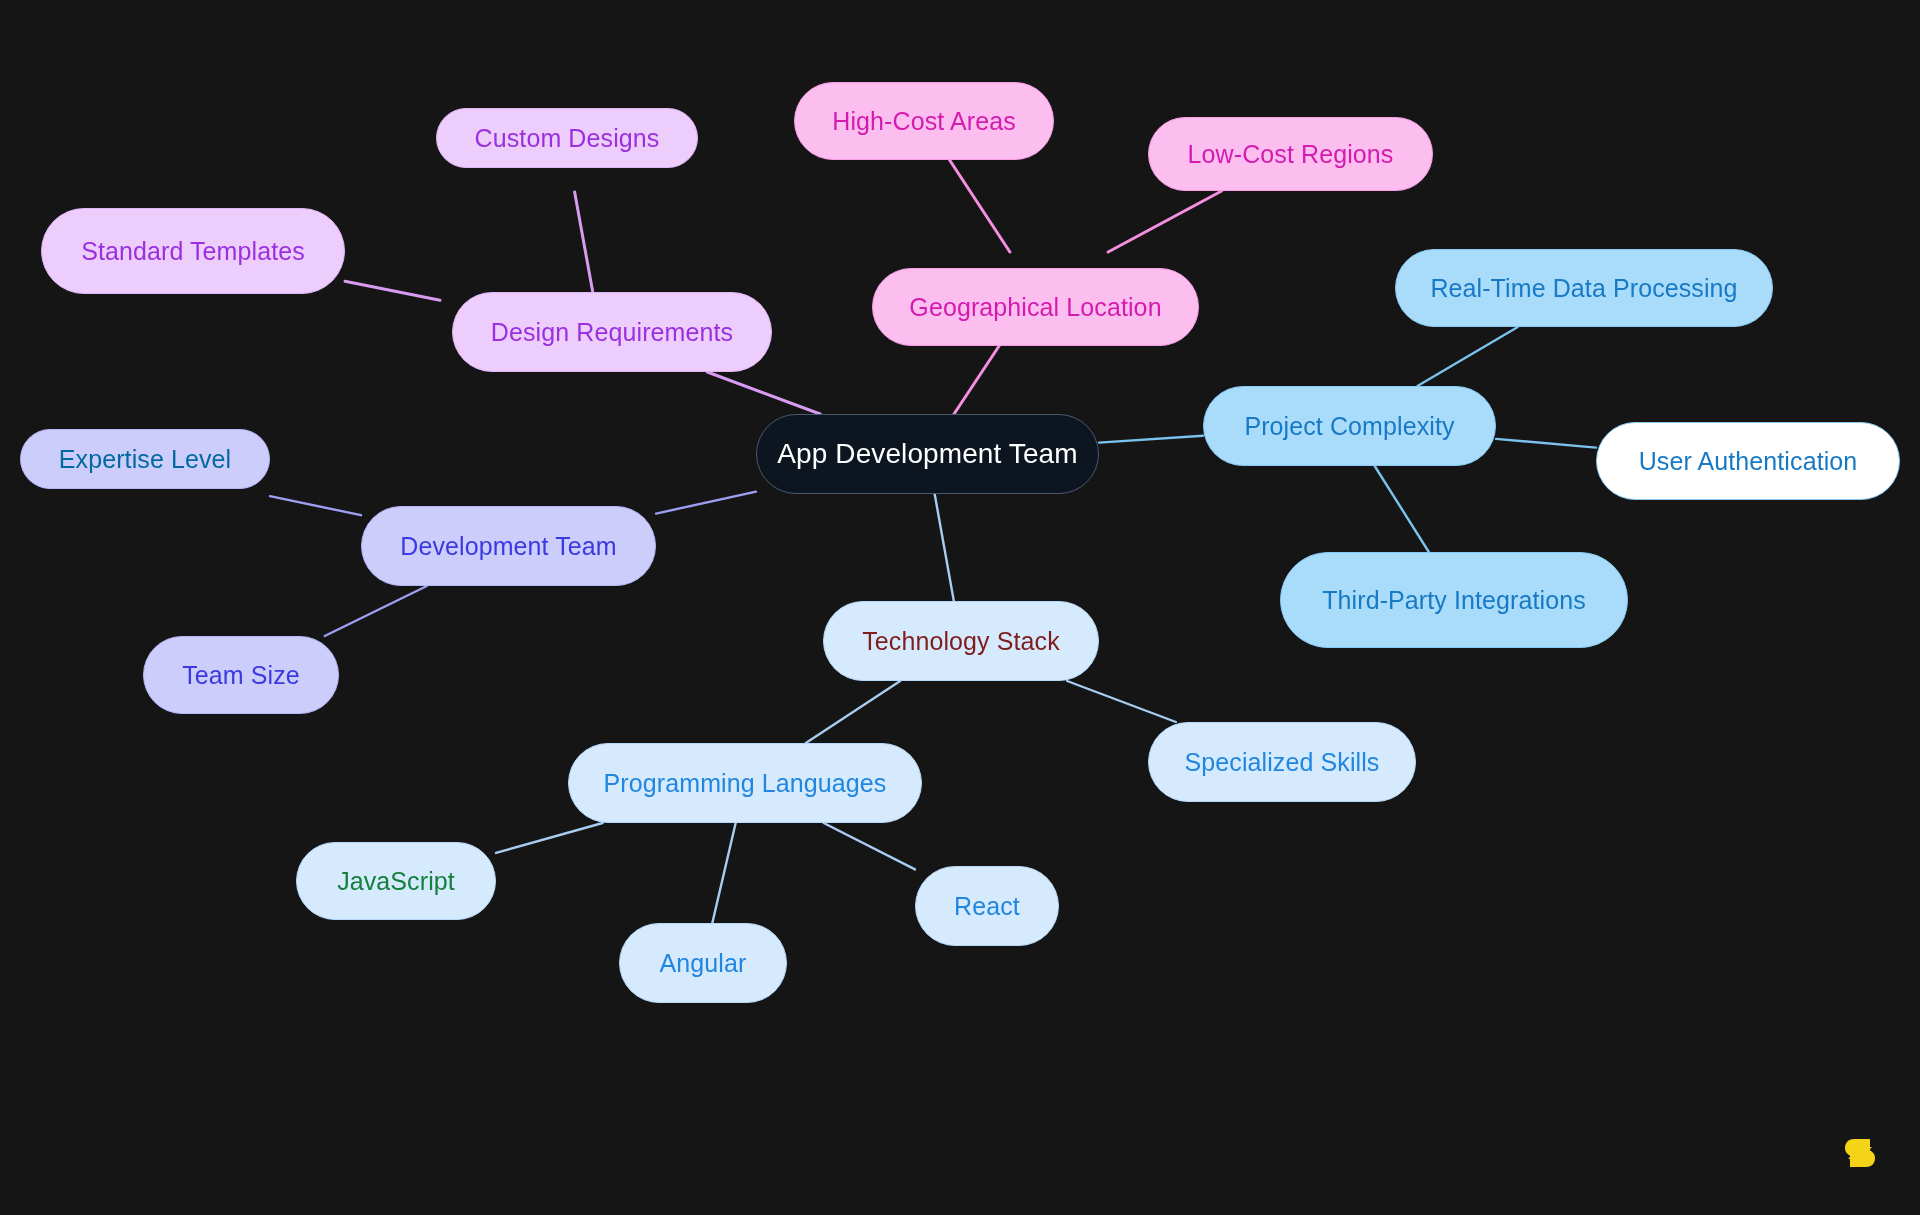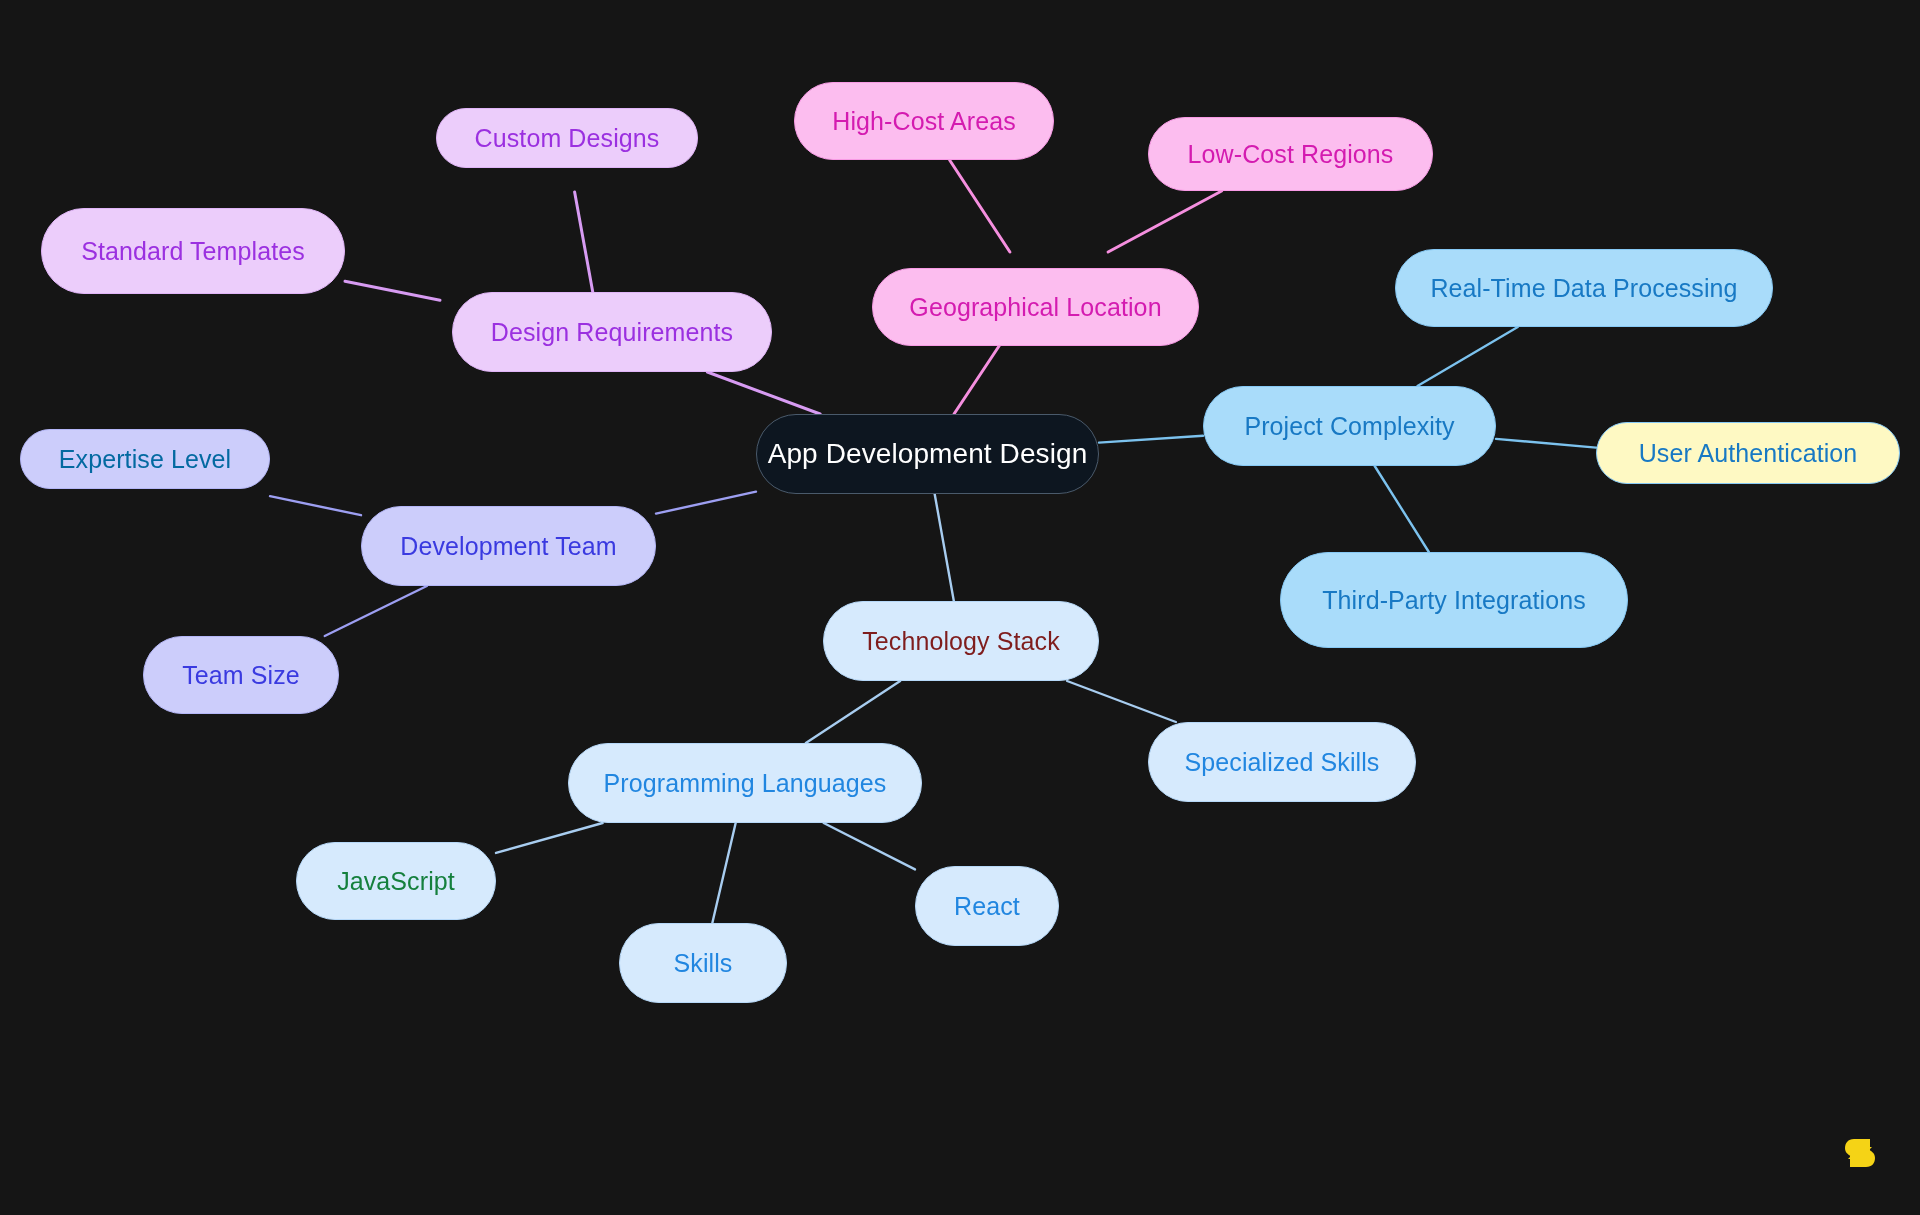--- a/index.html
+++ b/index.html
@@ -82,21 +82,21 @@
       <line x1="934.6657754010695" y1="494" x2="953.8342245989305" y2="601" stroke="#a8cdf0" stroke-width="2.4" stroke-linecap="round"></line>
       <line x1="900.1549295774648" y1="681" x2="805.8450704225352" y2="743" stroke="#a8cdf0" stroke-width="2.4" stroke-linecap="round"></line>
       <line x1="1067.1157024793388" y1="681" x2="1175.8842975206612" y2="722" stroke="#a8cdf0" stroke-width="2.4" stroke-linecap="round"></line>
       <line x1="602.5510204081633" y1="823" x2="496" y2="852.919770773639" stroke="#a8cdf0" stroke-width="2.4" stroke-linecap="round"></line>
       <line x1="735.6666666666666" y1="823" x2="712.3333333333334" y2="923" stroke="#a8cdf0" stroke-width="2.4" stroke-linecap="round"></line>
       <line x1="823.69918699187" y1="823" x2="915" y2="869.404958677686" stroke="#a8cdf0" stroke-width="2.4" stroke-linecap="round"></line>
     </svg>
 
   <div id="node-layer">
       <div class="mm-node" style="left: 756px; top: 414px; width: 343px; height: 80px; background: rgb(13, 22, 32); border: 1.5px solid rgb(74, 90, 107); color: rgb(255, 255, 255); font-size: 28px; font-weight: 400;">
-        <span class="mm-label">App Development Design</span>
+        <span class="mm-label">App Development Team</span>
       </div>
       <div class="mm-node" style="left: 872px; top: 252px; width: 327px; height: 78px; background: rgb(252, 189, 239); border: 1.5px solid rgb(248, 154, 229); color: rgb(212, 27, 176); font-size: 25px; font-weight: 400; margin-top: 16px;">
         <span class="mm-label">Geographical Location</span>
       </div>
       <div class="mm-node" style="left: 794px; top: 82px; width: 260px; height: 78px; background: rgb(252, 189, 239); border: 1.5px solid rgb(248, 154, 229); color: rgb(212, 27, 176); font-size: 25px; font-weight: 400;">
         <span class="mm-label">High-Cost Areas</span>
       </div>
       <div class="mm-node" style="left: 1148px; top: 117px; width: 285px; height: 74px; background: rgb(252, 189, 239); border: 1.5px solid rgb(248, 154, 229); color: rgb(212, 27, 176); font-size: 25px; font-weight: 400;">
         <span class="mm-label">Low-Cost Regions</span>
       </div>
@@ -117,40 +117,40 @@
       </div>
       <div class="mm-node" style="left: 143px; top: 636px; width: 196px; height: 78px; background: rgb(204, 205, 251); border: 1.5px solid rgb(180, 182, 247); color: rgb(58, 58, 224); font-size: 25px; font-weight: 400;">
         <span class="mm-label">Team Size</span>
       </div>
       <div class="mm-node" style="left: 1203px; top: 386px; width: 293px; height: 80px; background: rgb(169, 220, 250); border: 1.5px solid rgb(134, 201, 245); color: rgb(24, 121, 196); font-size: 25px; font-weight: 400;">
         <span class="mm-label">Project Complexity</span>
       </div>
       <div class="mm-node" style="left: 1395px; top: 249px; width: 378px; height: 78px; background: rgb(169, 220, 250); border: 1.5px solid rgb(134, 201, 245); color: rgb(24, 121, 196); font-size: 25px; font-weight: 400;">
         <span class="mm-label">Real-Time Data Processing</span>
       </div>
-      <div class="mm-node" style="left: 1596px; top: 422px; width: 304px; height: 62px; background: #fef9c3; border: 1.5px solid rgb(134, 201, 245); color: rgb(24, 121, 196); font-size: 25px; font-weight: 400;">
+      <div class="mm-node" style="left: 1596px; top: 422px; width: 304px; height: 78px; background: #ffffff; border: 1.5px solid rgb(134, 201, 245); color: rgb(24, 121, 196); font-size: 25px; font-weight: 400;">
         <span class="mm-label">User Authentication</span>
       </div>
       <div class="mm-node" style="left: 1280px; top: 552px; width: 348px; height: 96px; background: rgb(169, 220, 250); border: 1.5px solid rgb(134, 201, 245); color: rgb(24, 121, 196); font-size: 25px; font-weight: 400;">
         <span class="mm-label">Third-Party Integrations</span>
       </div>
       <div class="mm-node" style="left: 823px; top: 601px; width: 276px; height: 80px; background: rgb(214, 234, 253); border: 1.5px solid rgb(182, 216, 248); color: #7f1d1d; font-size: 25px; font-weight: 400;">
         <span class="mm-label">Technology Stack</span>
       </div>
       <div class="mm-node" style="left: 568px; top: 743px; width: 354px; height: 80px; background: rgb(214, 234, 253); border: 1.5px solid rgb(182, 216, 248); color: rgb(33, 134, 224); font-size: 25px; font-weight: 400;">
         <span class="mm-label">Programming Languages</span>
       </div>
       <div class="mm-node" style="left: 1148px; top: 722px; width: 268px; height: 80px; background: rgb(214, 234, 253); border: 1.5px solid rgb(182, 216, 248); color: rgb(33, 134, 224); font-size: 25px; font-weight: 400;">
         <span class="mm-label">Specialized Skills</span>
       </div>
       <div class="mm-node" style="left: 296px; top: 842px; width: 200px; height: 78px; background: rgb(214, 234, 253); border: 1.5px solid rgb(182, 216, 248); color: #15803d; font-size: 25px; font-weight: 400;">
         <span class="mm-label">JavaScript</span>
       </div>
       <div class="mm-node" style="left: 619px; top: 923px; width: 168px; height: 80px; background: rgb(214, 234, 253); border: 1.5px solid rgb(182, 216, 248); color: rgb(33, 134, 224); font-size: 25px; font-weight: 400;">
-        <span class="mm-label">Skills</span>
+        <span class="mm-label">Angular</span>
       </div>
       <div class="mm-node" style="left: 915px; top: 866px; width: 144px; height: 80px; background: rgb(214, 234, 253); border: 1.5px solid rgb(182, 216, 248); color: rgb(33, 134, 224); font-size: 25px; font-weight: 400;">
         <span class="mm-label">React</span>
       </div>
     </div>
 
   <svg id="watermark-logo" viewBox="0 0 36 38" xmlns="http://www.w3.org/2000/svg">
     <path id="watermark-path" d="M30 5 L12 5 C6 5 3 9 3 14 C3 18 5.5 20.5 9 22 L6 25 L24 25 C27 25 28 26.5 28 28.5 L28 5 Z
              M6 33 L24 33 C30 33 33 29 33 24 C33 20 30.5 17.5 27 16 L30 13 L12 13 C9 13 8 11.5 8 9.5 L8 33 Z" fill="#f5d316"></path>
   </svg>

